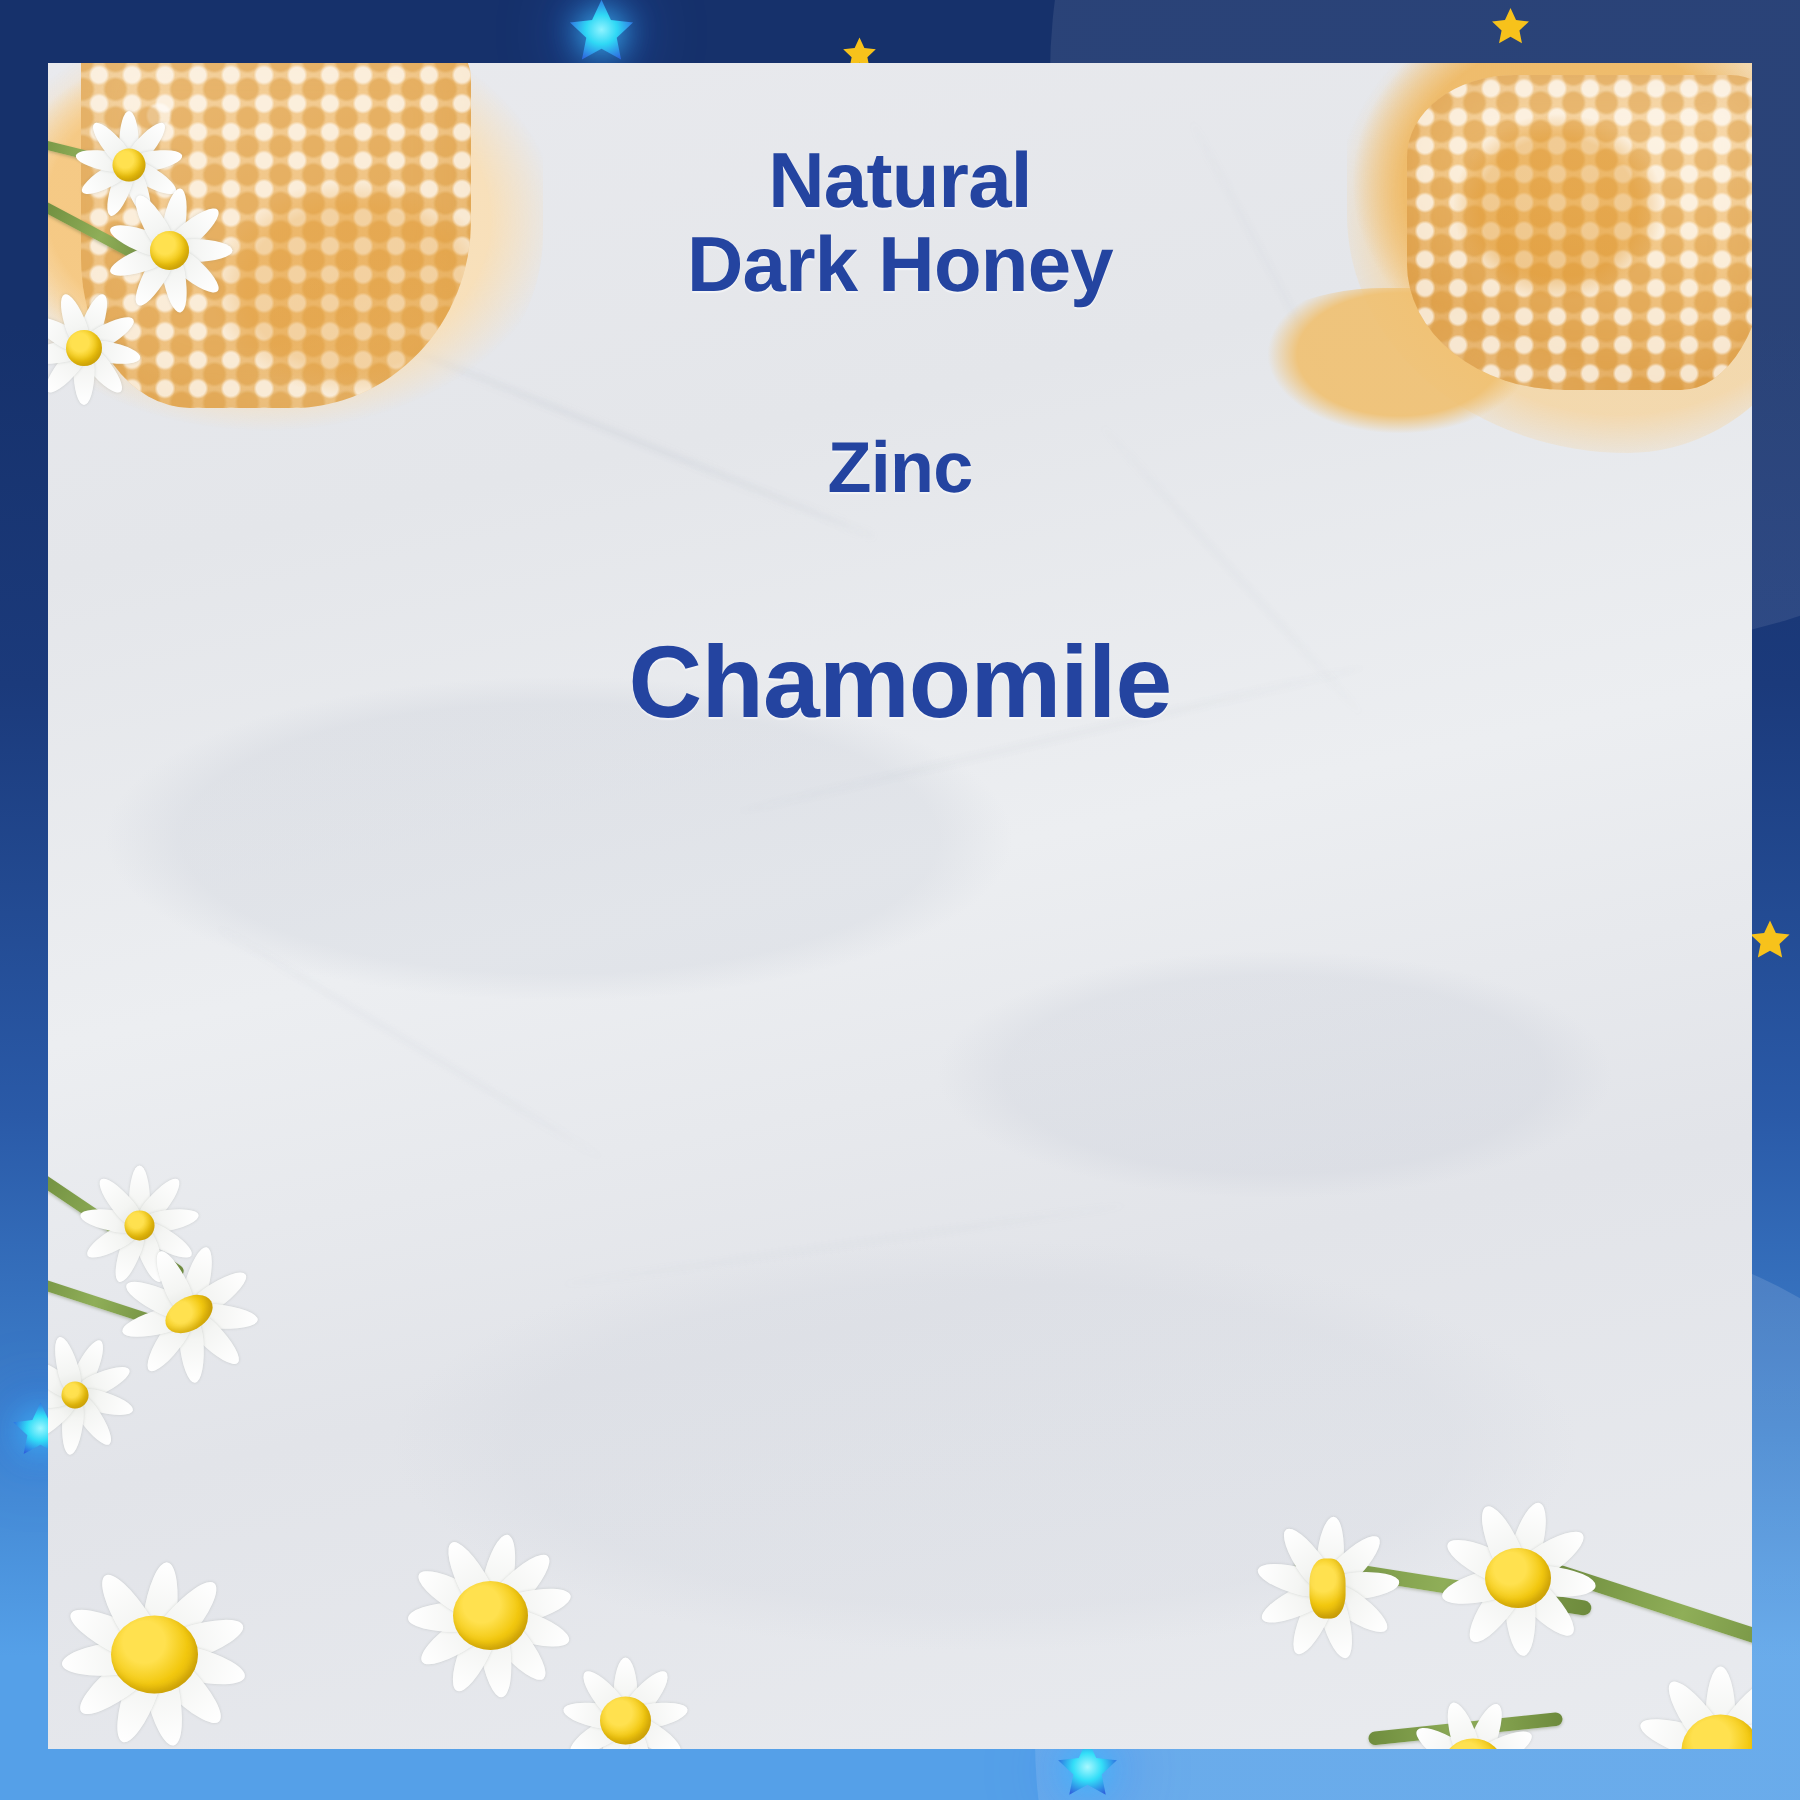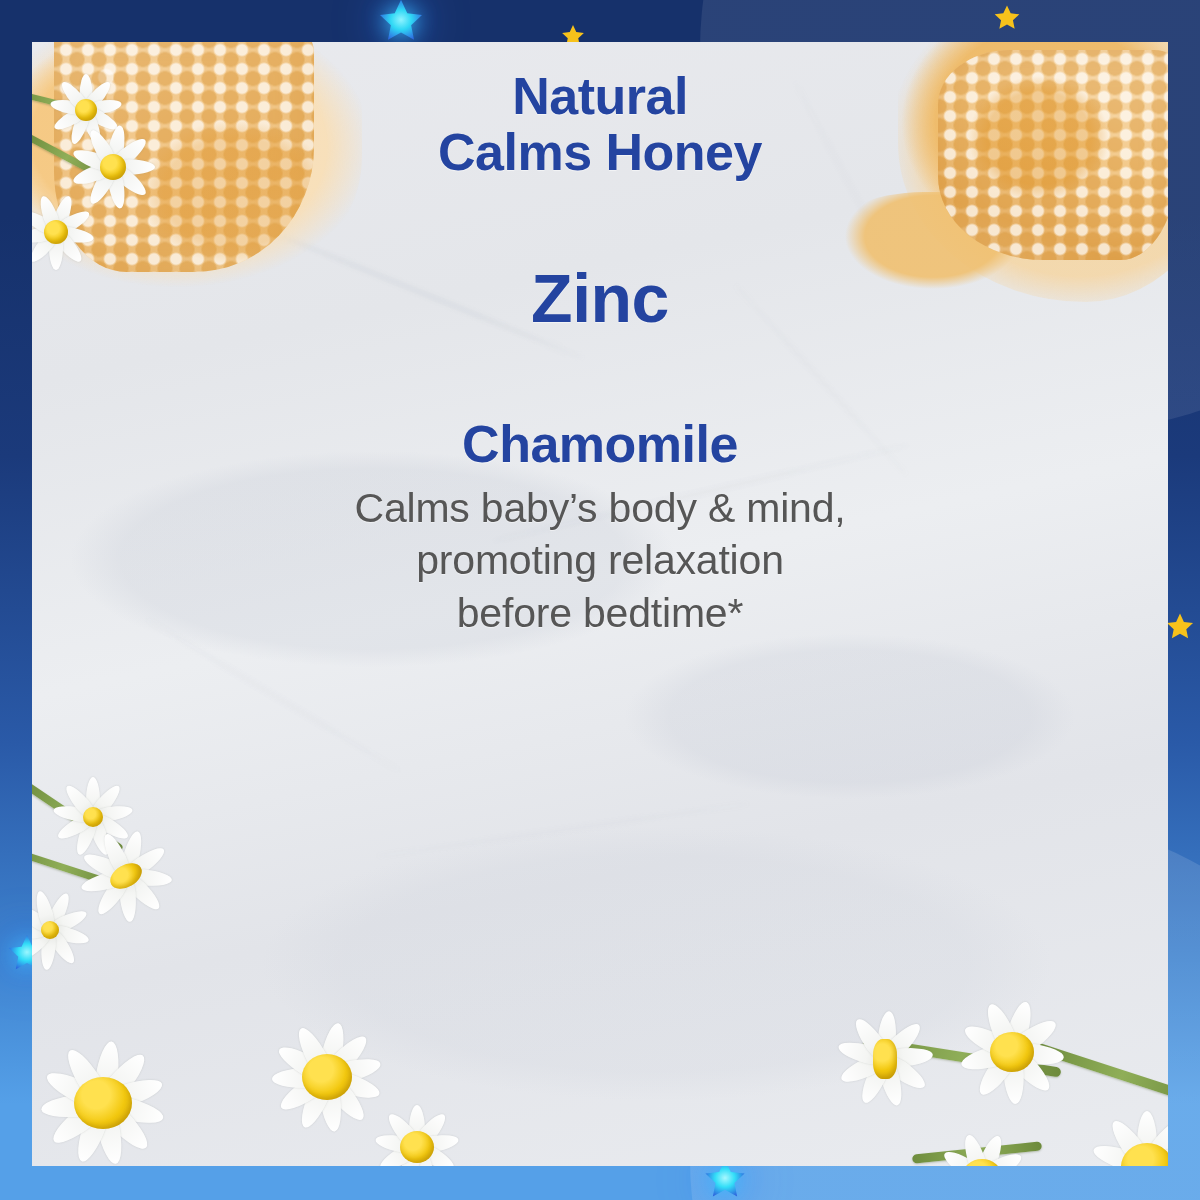--- a/index.html
+++ b/index.html
@@ -142,35 +142,35 @@
   .star svg{display:block;}
   .glow-star{filter:drop-shadow(0 0 10px rgba(60,190,255,.95)) drop-shadow(0 0 22px rgba(40,120,255,.7));}
 
   
   .content{
     position:absolute;left:0;top:0;width:1200px;height:1200px;
     display:flex;flex-direction:column;align-items:center;
     text-align:center;
   }
   .block{width:1060px;}
-  .block.b1{margin-top:68px;}
+  .block.b1{margin-top:93px;}
   .block.b2{margin-top:82px;}
   .block.b3{margin-top:80px;}
 
   h2.heading{
     margin:0;
     color:#2444a0;
     font-weight:700;
     letter-spacing:-0.5px;
     line-height:1.08;
     text-shadow:0 1px 1px rgba(255,255,255,.55);
   }
   .h-honey{font-size:52px;}
-  .h-zinc{font-size:68px;}
-  .h-cham{font-size:52px;}
+  .h-zinc{font-size:48px;}
+  .h-cham{font-size:68px;}
 
   p.body{
     margin:10px 0 0 0;
     color:#565656;
     font-weight:400;
     font-size:41px;
     line-height:1.28;
     letter-spacing:-0.2px;
     text-shadow:0 1px 1px rgba(255,255,255,.5);
   }
@@ -469,30 +469,27 @@
       </div>
     </div>
 
   </div>
 
   <div class="content">
 
     <div class="block b1">
       <h2 class="heading h-honey">
         <span>Natural</span><br>
-        <span>Calms Honey</span>
+        <span>Dark Honey</span>
       </h2>
     </div>
 
     <div class="block b2">
       <h2 class="heading h-zinc">Zinc</h2>
     </div>
 
     <div class="block b3">
       <h2 class="heading h-cham">Chamomile</h2>
-      <p class="body nowrap">Calms baby’s body &amp; mind,
-promoting relaxation
-before bedtime*</p>
     </div>
 
   </div>
 
 </div>
 
 </body></html>

